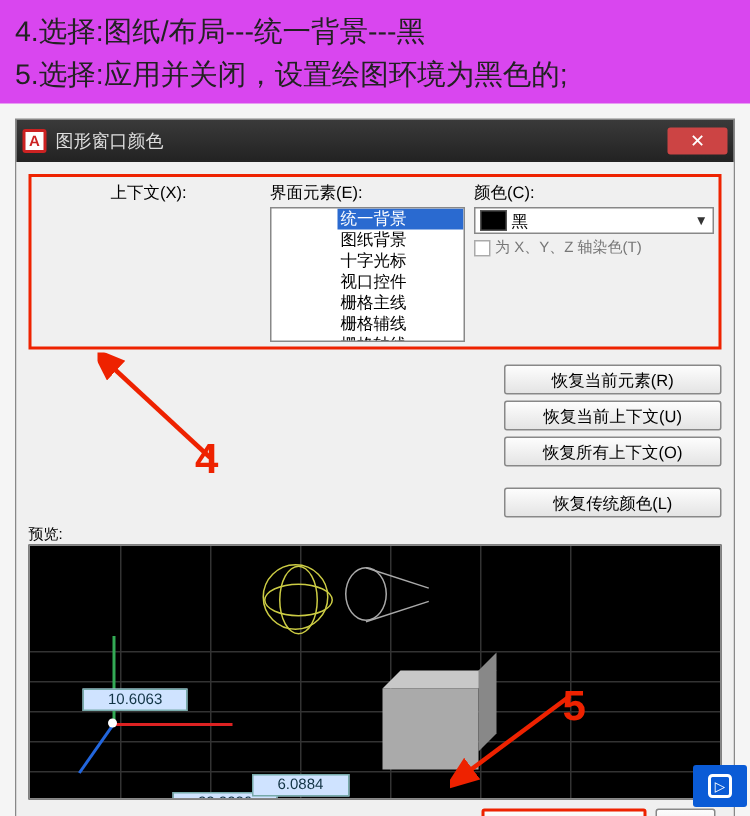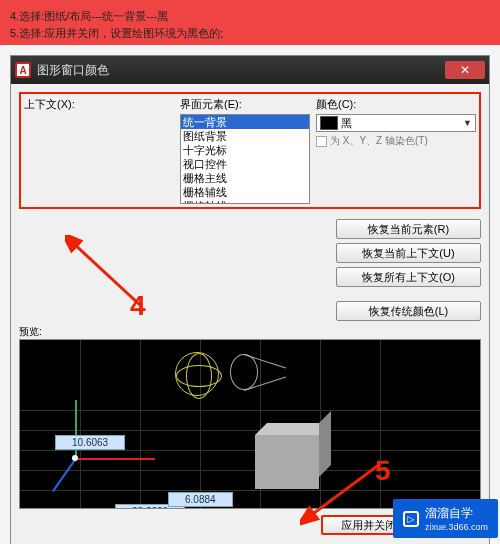--- a/index.html
+++ b/index.html
@@ -6,23 +6,23 @@
   body {
     width: 500px;
     height: 544px;
     font-family: "Microsoft YaHei", SimSun, Arial, sans-serif;
     background: #f5f5f5;
     position: relative;
     overflow: hidden;
   }
   .instructions {
     padding: 8px 10px 4px 10px;
-    font-size: 11px;
+    font-size: 19px;
     line-height: 1.5;
-    background: #ef4444;
+    background: #d946ef;
     color: #222;
   }
   .dialog-wrap {
     margin: 10px 10px 0 10px;
     border: 1px solid #888;
     background: #f0f0f0;
     position: relative;
   }
   .titlebar {
     height: 28px;
@@ -60,39 +60,39 @@
   .highlight-box {
     border: 2px solid #e20;
     padding: 3px;
     margin-bottom: 2px;
   }
   .columns {
     display: flex;
     gap: 6px;
   }
   .col { display: flex; flex-direction: column; }
-  .col1 { width: 150px; }
+  .col1 { width: 150px; align-items: center; }
   .col2 { width: 130px; }
   .col3 { flex: 1; }
   .col-label {
     font-size: 11px;
     margin-bottom: 2px;
     color: #000;
   }
   .listbox {
     border: 1px solid #888;
     background: #fff;
     font-size: 11px;
     overflow: hidden;
     line-height: 14px;
   }
   .listbox .item { padding: 0 2px; white-space: nowrap; }
   .listbox .item.sel { background: #2a6ad0; color: #fff; }
   .lb1 { height: 90px; }
-  .lb2 { height: 90px; }
+  .lb2 { height: 90px; padding-left: 44px; }
   .color-row {
     display: flex; align-items: center; gap: 3px;
   }
   .color-swatch {
     width: 18px; height: 14px; background: #000; border: 1px solid #555;
   }
   .color-select {
     flex: 1; height: 18px; border: 1px solid #888; background: #fff;
     font-size: 11px; padding: 0 3px; display: flex; align-items: center;
     justify-content: space-between;
@@ -327,17 +327,13 @@
       <marker id="ah5" markerWidth="10" markerHeight="10" refX="2" refY="3" orient="auto">
     <path d="M0,0 L0,6 L8,3 z" fill="#e20"></path>
       </marker>
     </defs>
   <line x1="80" y1="6" x2="10" y2="58" stroke="#e20" stroke-width="3" marker-end="url(#ah5)"></line>
 </svg>
 <div class="red-num num5">5</div>
 
 <div class="watermark">
   <div class="wm-icon">▷</div>
-  <div>
-    <span>溜溜自学</span>
-    <span class="wm-sub">zixue.3d66.com</span>
-  </div>
 </div>
 
 </body></html>

